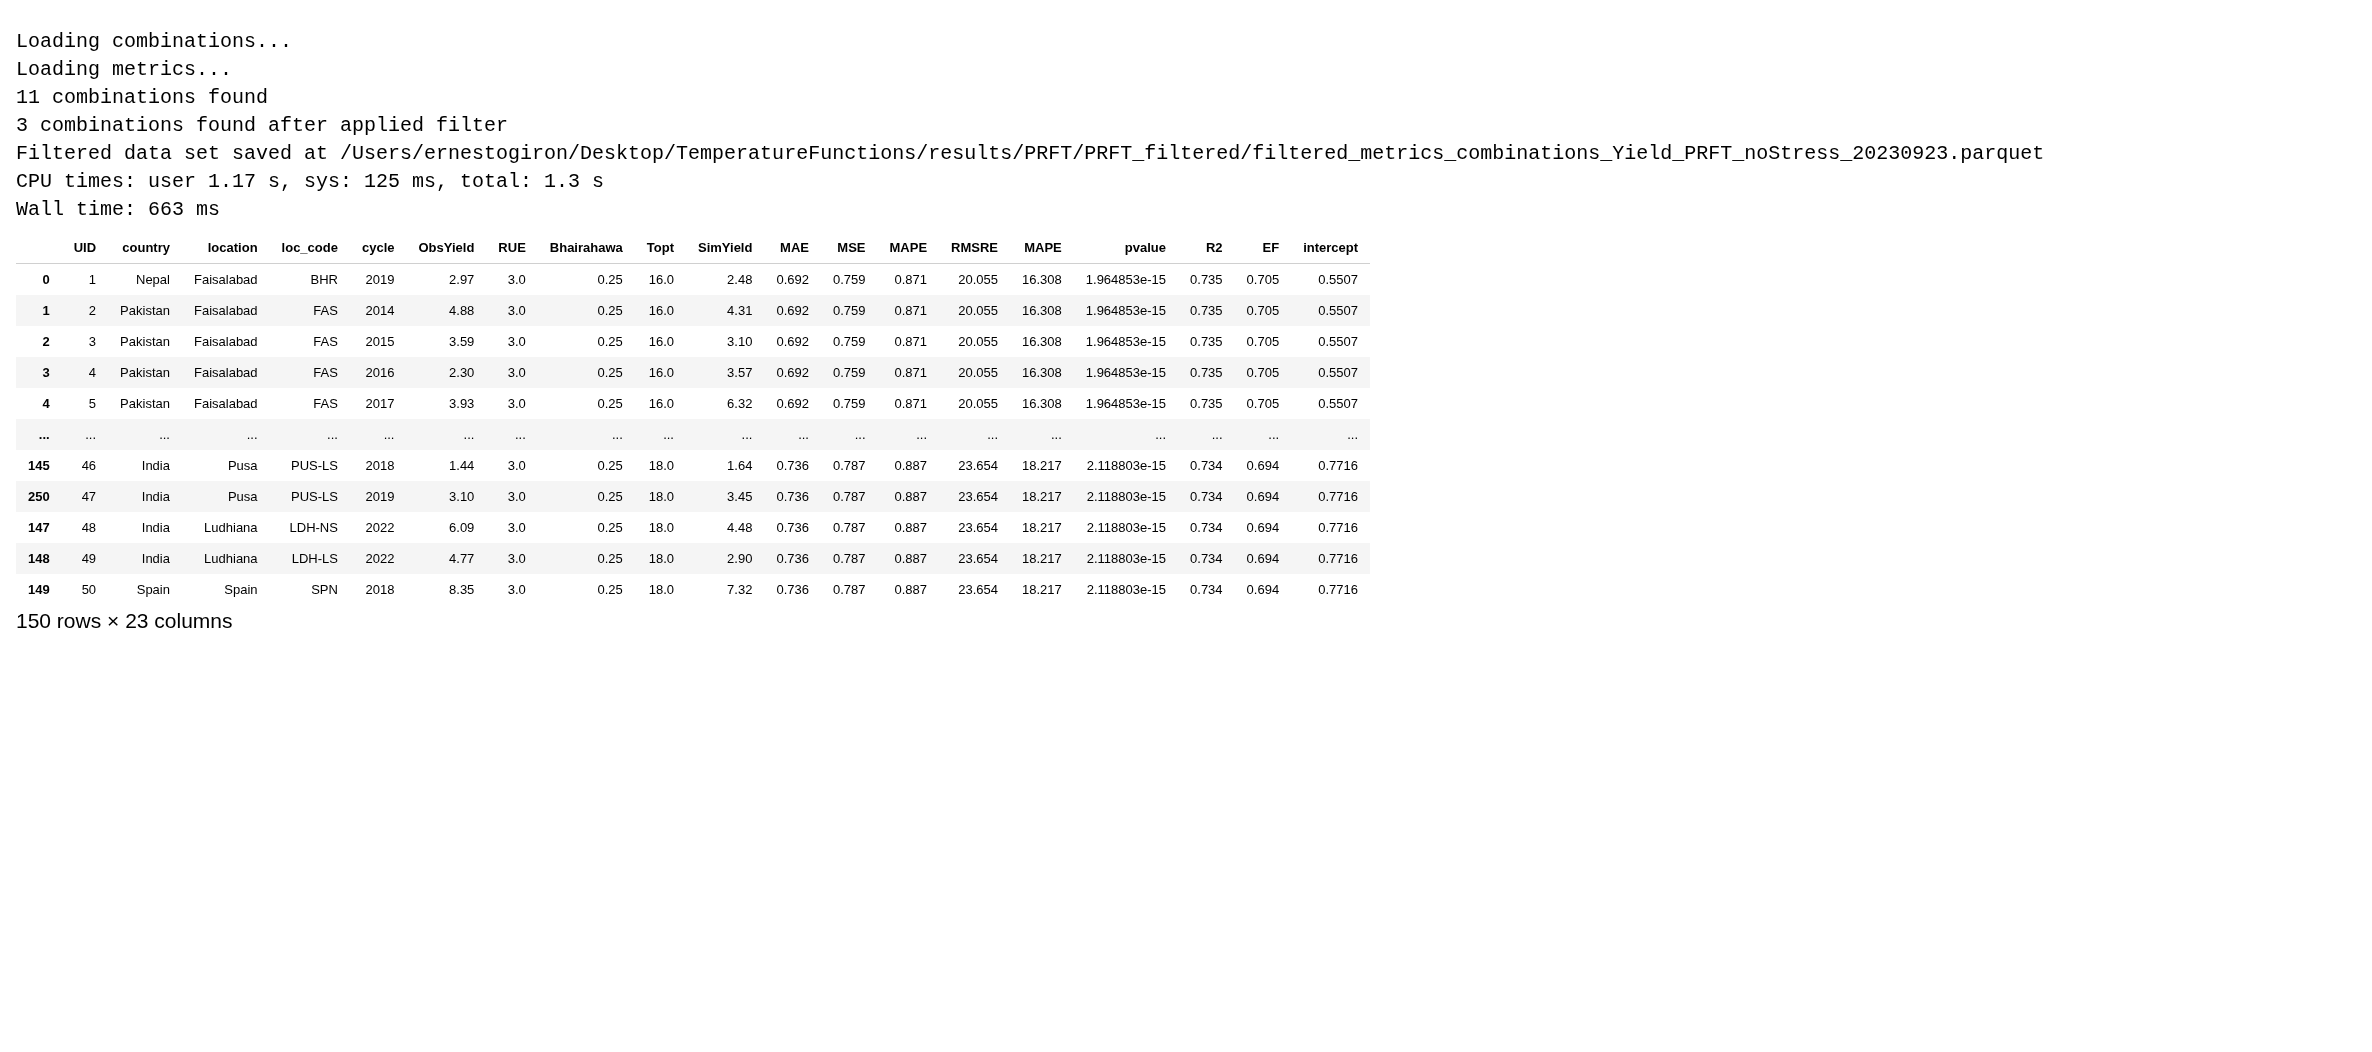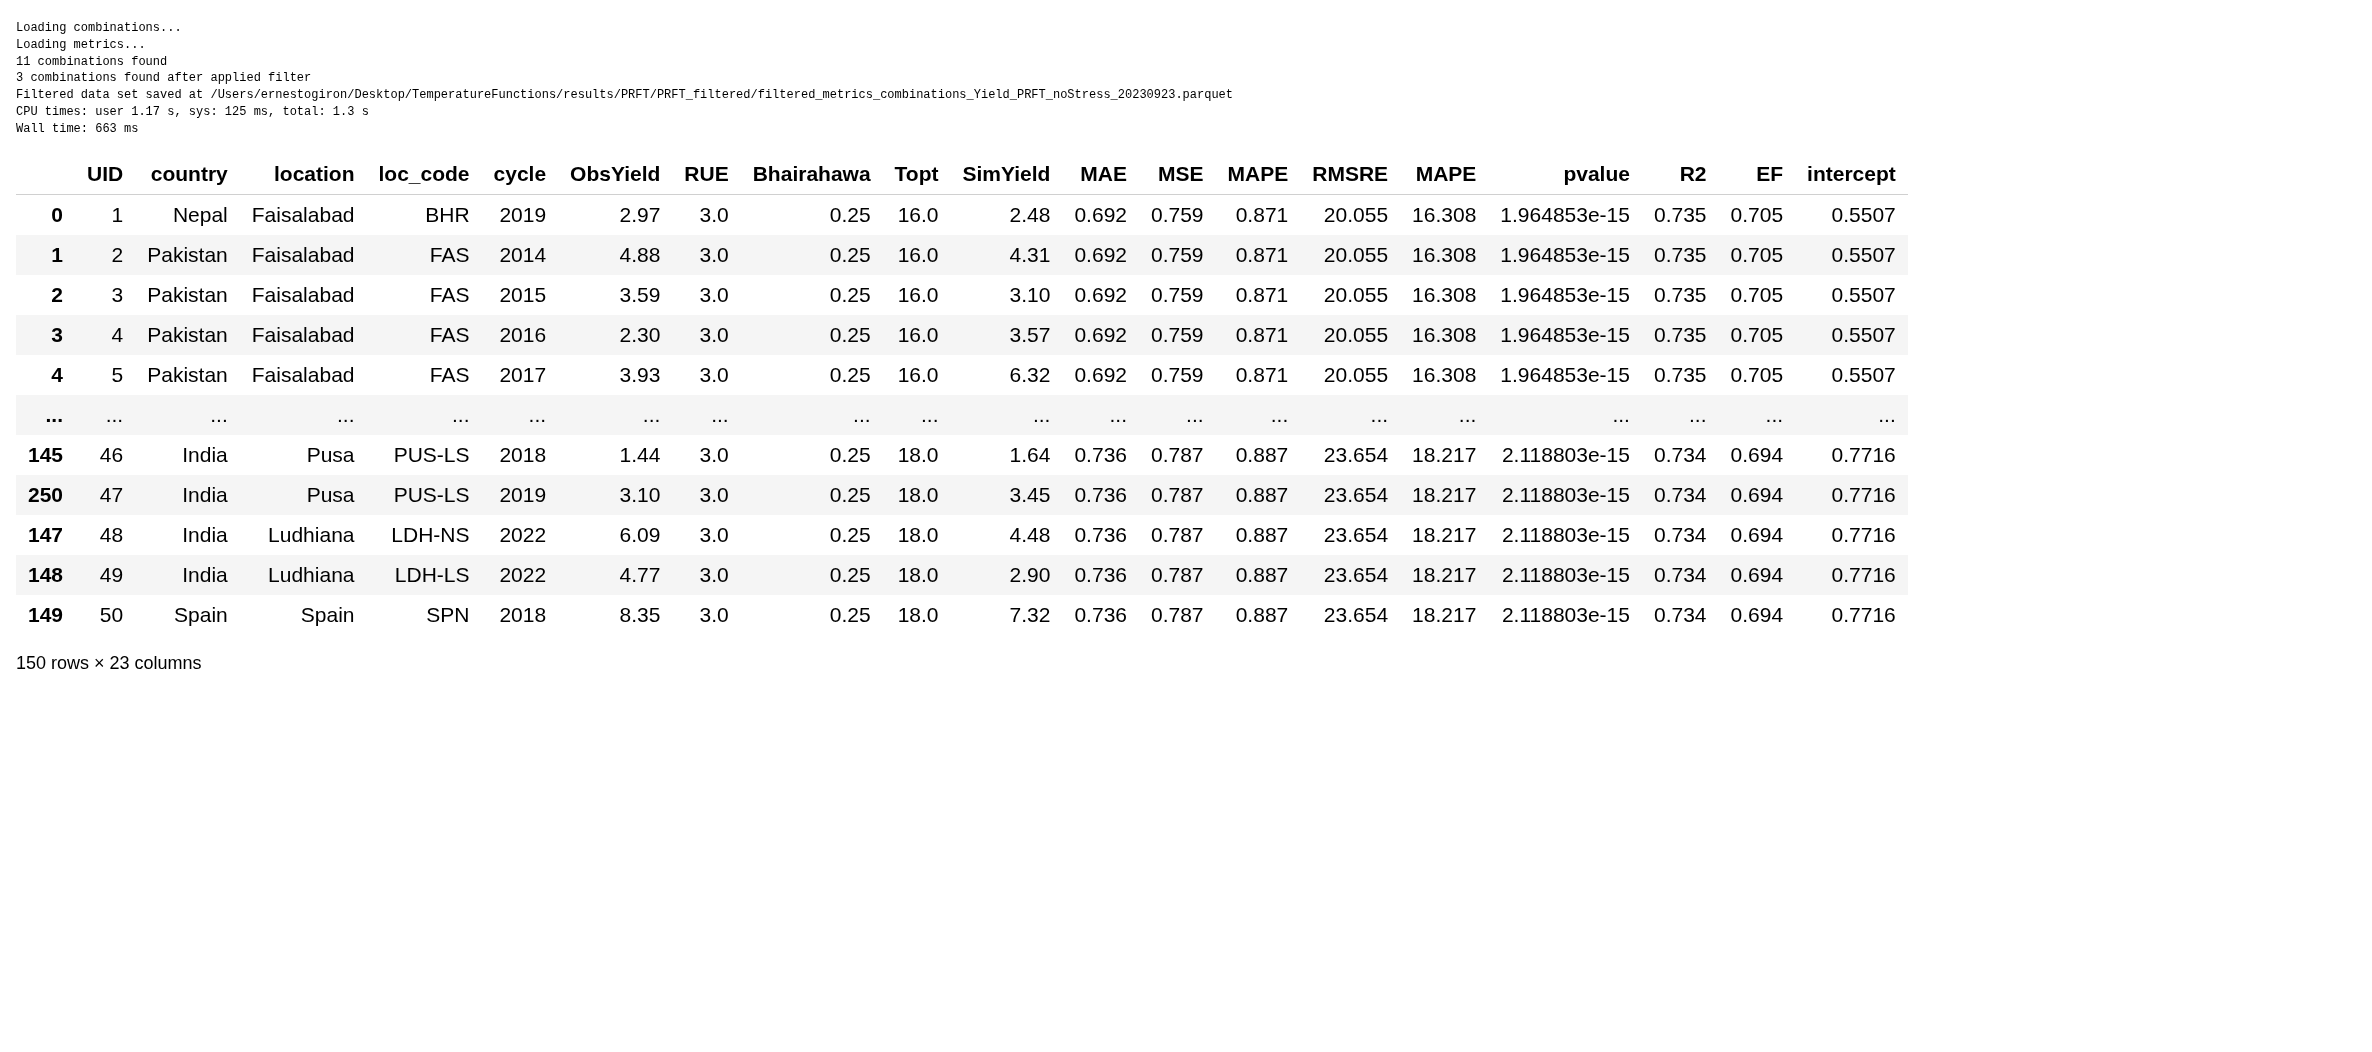--- a/index.html
+++ b/index.html
@@ -10,27 +10,27 @@
     font-family: -apple-system, BlinkMacSystemFont, "Segoe UI", Helvetica, Arial, sans-serif;
     color: #000000;
     font-size: 18px;
   }
   .log {
     font-family: ui-monospace, SFMono-Regular, Menlo, Monaco, Consolas, "Liberation Mono", monospace;
     white-space: pre-wrap;
     word-break: break-word;
     line-height: 1.4;
     margin-bottom: 8px;
-    font-size: 12px;
+    font-size: 20px;
   }
   table.df {
     border-collapse: collapse;
     border: none;
-    font-size: 21px;
-    margin-top: 16px;
+    font-size: 13px;
+    margin-top: 8px;
     table-layout: auto;
   }
   table.df th, table.df td {
     text-align: right;
     padding: 8px 12px;
     border: none;
     white-space: nowrap;
     font-variant-numeric: tabular-nums;
   }
   table.df thead th {
@@ -41,22 +41,22 @@
   table.df tbody th {
     font-weight: 700;
   }
   table.df tbody tr:nth-child(even) {
     background: #f5f5f5;
   }
   table.df tbody tr:nth-child(odd) {
     background: #ffffff;
   }
   .footer {
-    margin-top: 18px;
-    font-size: 18px;
+    margin-top: 4px;
+    font-size: 21px;
   }
   .corner {
     min-width: 20px;
   }
 </style>
 </head>
 <body>
 
 <pre class="log" id="log">Loading combinations...
 Loading metrics...

